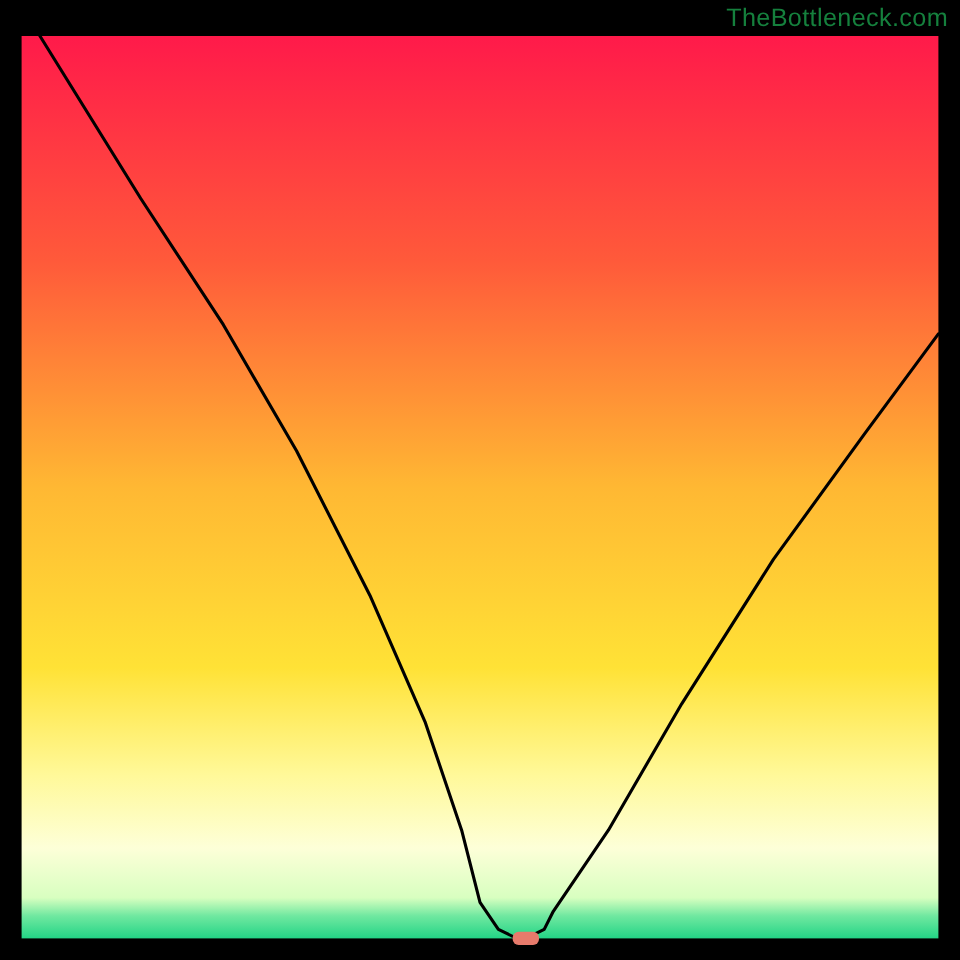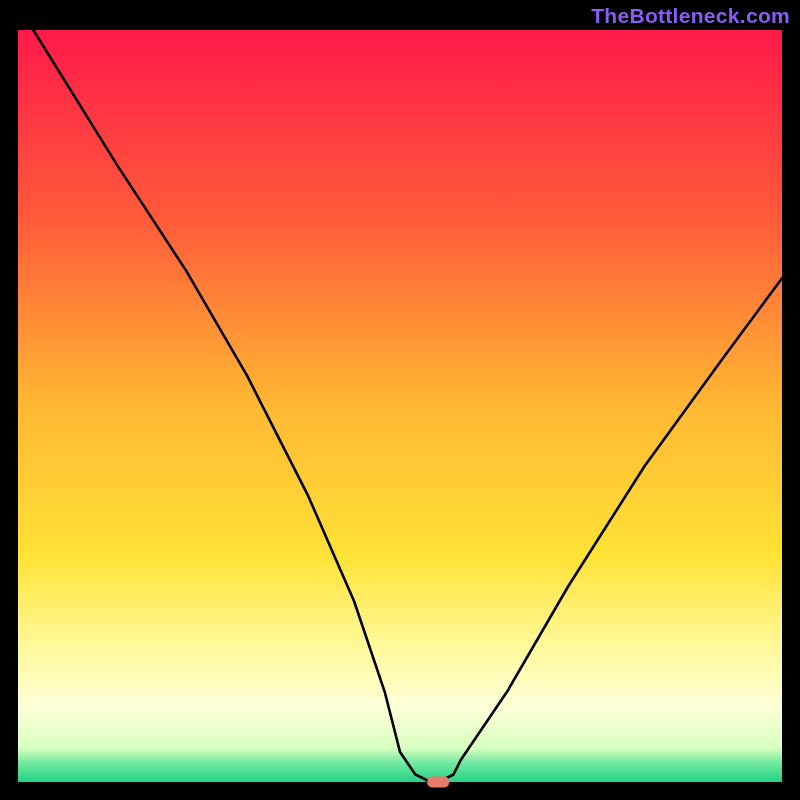--- a/index.html
+++ b/index.html
@@ -13,23 +13,23 @@
   }
   .wrapper {
     position: relative;
     width: 800px;
     height: 800px;
   }
   .watermark {
     position: absolute;
     top: 4px;
     right: 10px;
-    color: #8b5cf6;
+    color: #15803d;
     font-size: 21px;
-    font-weight: 700;
+    font-weight: 400;
     letter-spacing: 0.3px;
     z-index: 10;
   }
   svg.chart {
     position: absolute;
     top: 0;
     left: 0;
   }
 </style>
 </head>

